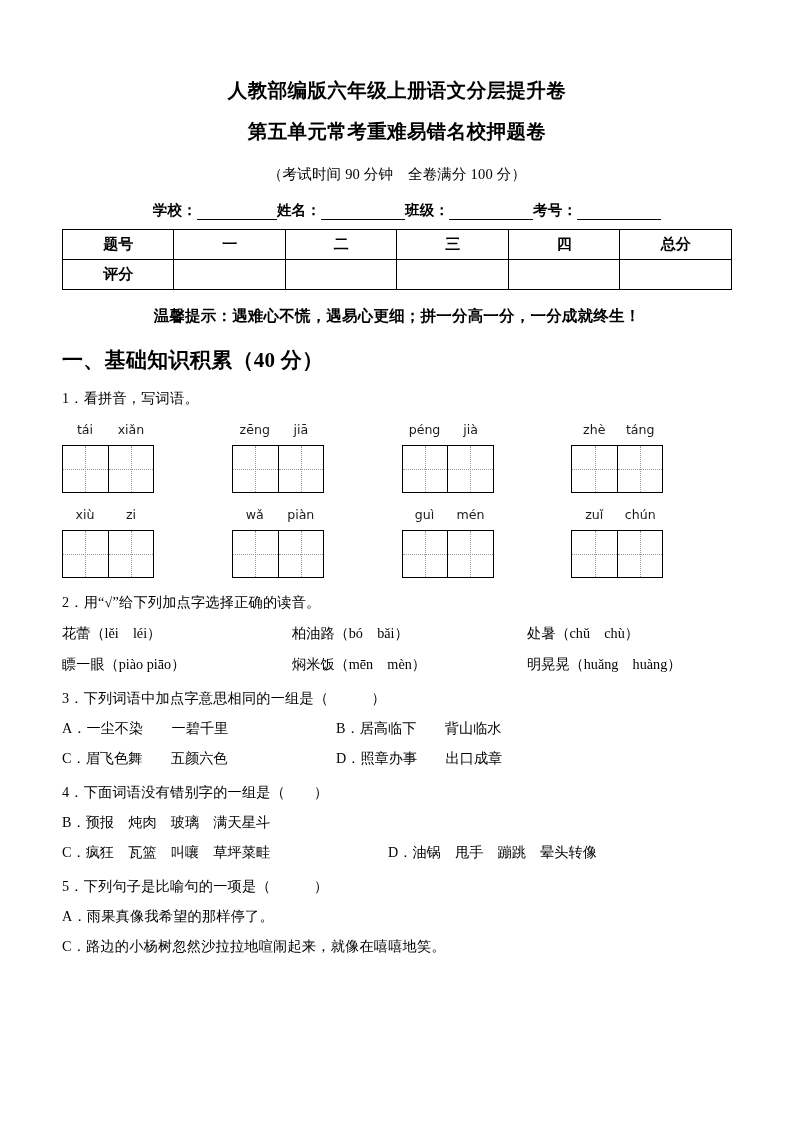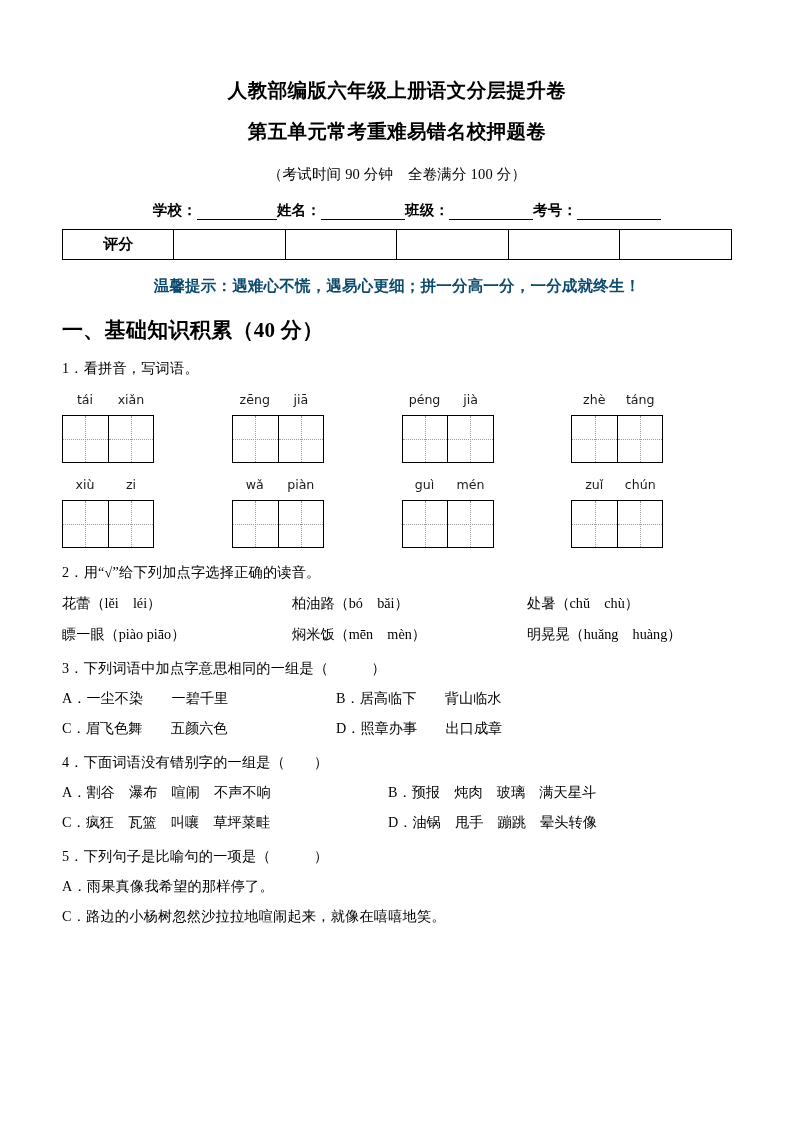--- a/index.html
+++ b/index.html
@@ -76,21 +76,21 @@
     font-family: "Liberation Serif", "DejaVu Serif", serif;
   }
   table.score-table td.first-col { width: 16.2%; }
 
   
   .warm-tip {
     margin-top: 16px;
     text-align: center;
     font-weight: bold;
     font-size: 15.5px;
-    color: #0c4a6e;
+    color: #000000;
     letter-spacing: 0.2px;
     white-space: nowrap;
   }
 
   
   .section-heading {
     margin-top: 19px;
     font-weight: bold;
     font-size: 21px;
     letter-spacing: 0.3px;
@@ -191,20 +191,28 @@
     <div class="doc-title second">第五单元常考重难易错名校押题卷</div>
     <div class="exam-meta">（考试时间 90 分钟　全卷满分 100 分）</div>
   </div>
 
   <div class="student-info">
     <span class="info-field">学校：</span><span class="info-rule rule-1"></span><span class="info-field">姓名：</span><span class="info-rule rule-2"></span><span class="info-field">班级：</span><span class="info-rule rule-3"></span><span class="info-field">考号：</span><span class="info-rule rule-4"></span>
   </div>
 
   <table class="score-table">
     <tbody>
+        <tr>
+      <td class="first-col">题号</td>
+      <td>一</td>
+      <td>二</td>
+      <td>三</td>
+      <td>四</td>
+      <td>总分</td>
+    </tr>
     <tr>
       <td class="first-col">评分</td>
       <td></td>
       <td></td>
       <td></td>
       <td></td>
       <td></td>
     </tr>
   </tbody>
     </table>
@@ -318,21 +326,20 @@
     <span class="opt-left">A．一尘不染　　一碧千里</span>
     <span>B．居高临下　　背山临水</span>
   </div>
   <div class="opt-row">
     <span class="opt-left">C．眉飞色舞　　五颜六色</span>
     <span>D．照章办事　　出口成章</span>
   </div>
 
   <div class="q-stem">4．下面词语没有错别字的一组是（　　）</div>
   <div class="opt-row">
-    <span class="opt-left-wide">A．割谷　瀑布　喧闹　不声不响</span>
     <span>B．预报　炖肉　玻璃　满天星斗</span>
   </div>
   <div class="opt-row">
     <span class="opt-left-wide">C．疯狂　瓦篮　叫嚷　草坪菜畦</span>
     <span>D．油锅　甩手　蹦跳　晕头转像</span>
   </div>
 
   <div class="q-stem">5．下列句子是比喻句的一项是（　　　）</div>
   <div class="q-line">A．雨果真像我希望的那样停了。</div>
   <div class="q-line">C．路边的小杨树忽然沙拉拉地喧闹起来，就像在嘻嘻地笑。</div>

